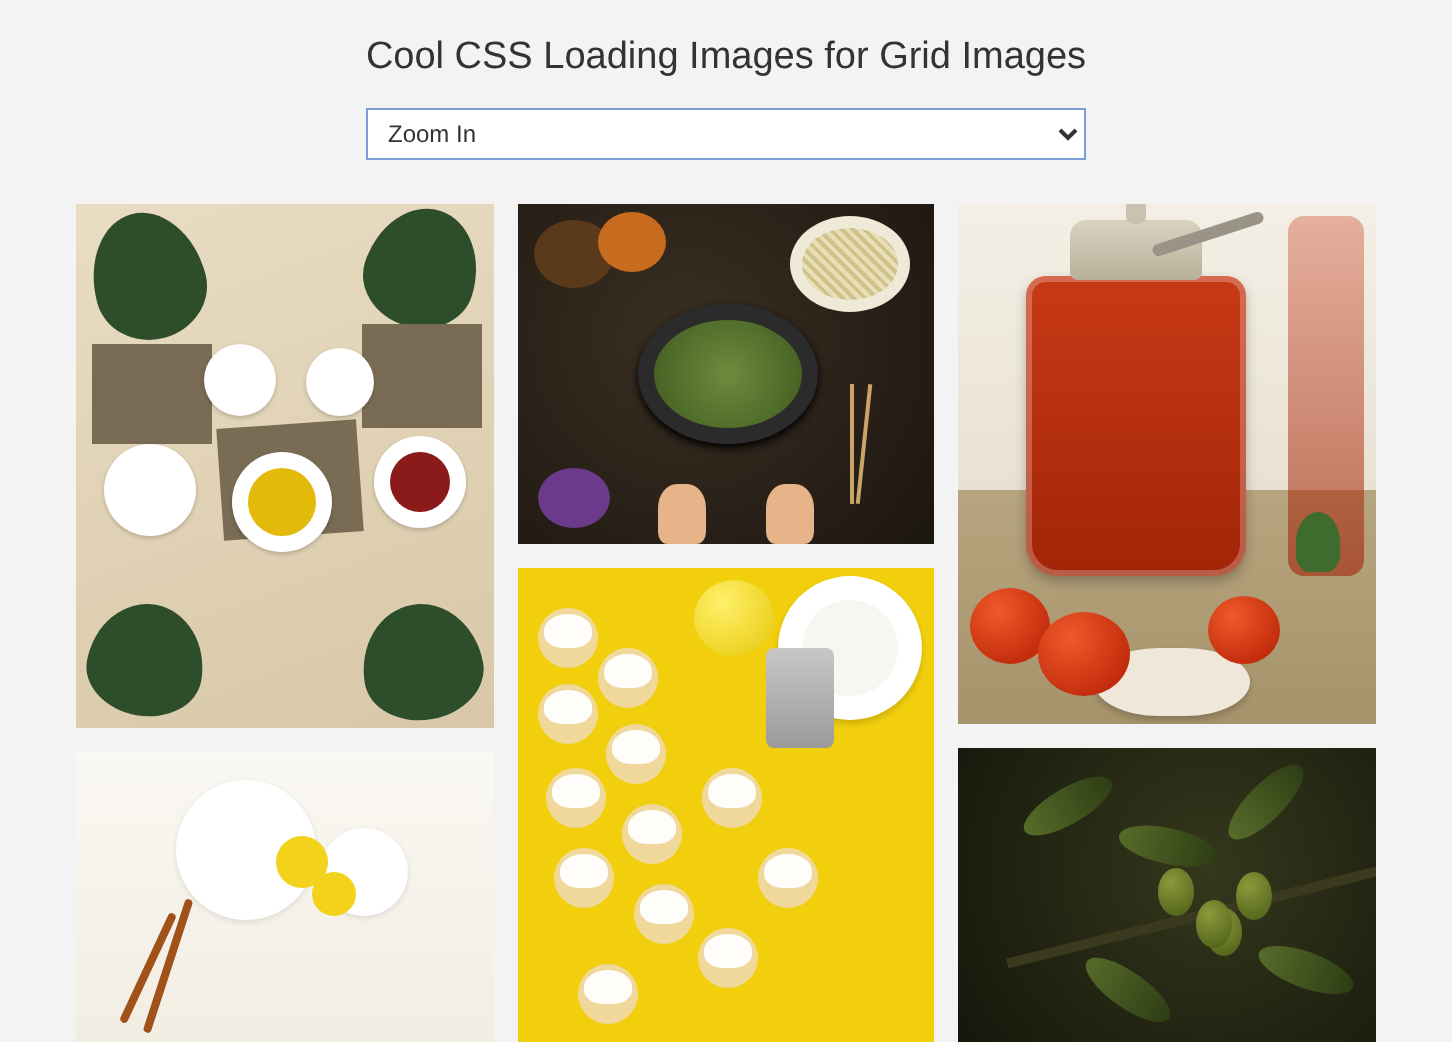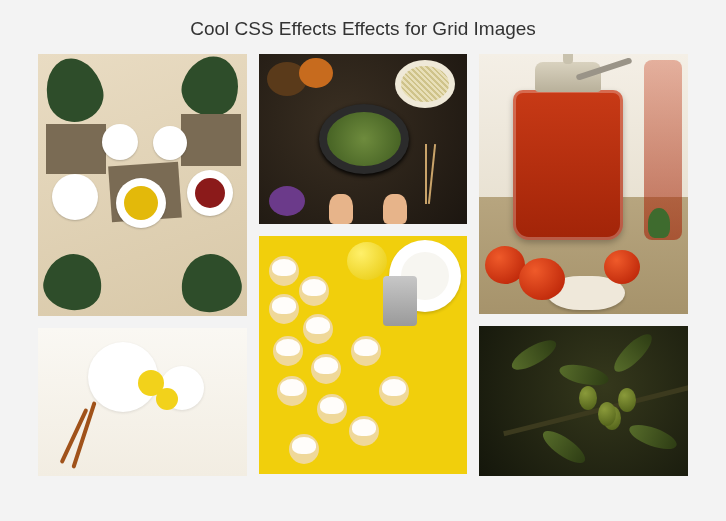--- a/index.html
+++ b/index.html
@@ -143,22 +143,27 @@
   .t6 .l4{right:10px;bottom:30px;transform:rotate(20deg);}
   .t6 .l5{left:60px;bottom:20px;transform:rotate(35deg);}
   .t6 .olive{position:absolute;width:18px;height:24px;border-radius:50%;background:radial-gradient(circle at 35% 30%,#8a9a3a,#4a5a16);}
   .t6 .o1{left:100px;top:60px;} .t6 .o2{left:124px;top:80px;} .t6 .o3{right:52px;top:62px;} .t6 .o4{right:72px;bottom:50px;}
 </style>
 </head>
 <body>
 
 <div class="page">
 
-  <h1 class="title">Cool CSS Effects Effects for Grid Images</h1>
-
+  <h1 class="title">Cool CSS Loading Images for Grid Images</h1>
+
+  <div class="select-wrap">
+    <select class="effect-select">
+      <option selected="">Zoom In</option>
+    </select>
+  </div>
 
   <div class="grid">
 
     <div class="col">
       <div class="tile t1">
         <div class="leaf l1"></div>
           <div class="leaf l2"></div>
         <div class="mat a"></div>
           <div class="mat b"></div>
           <div class="mat c"></div>

